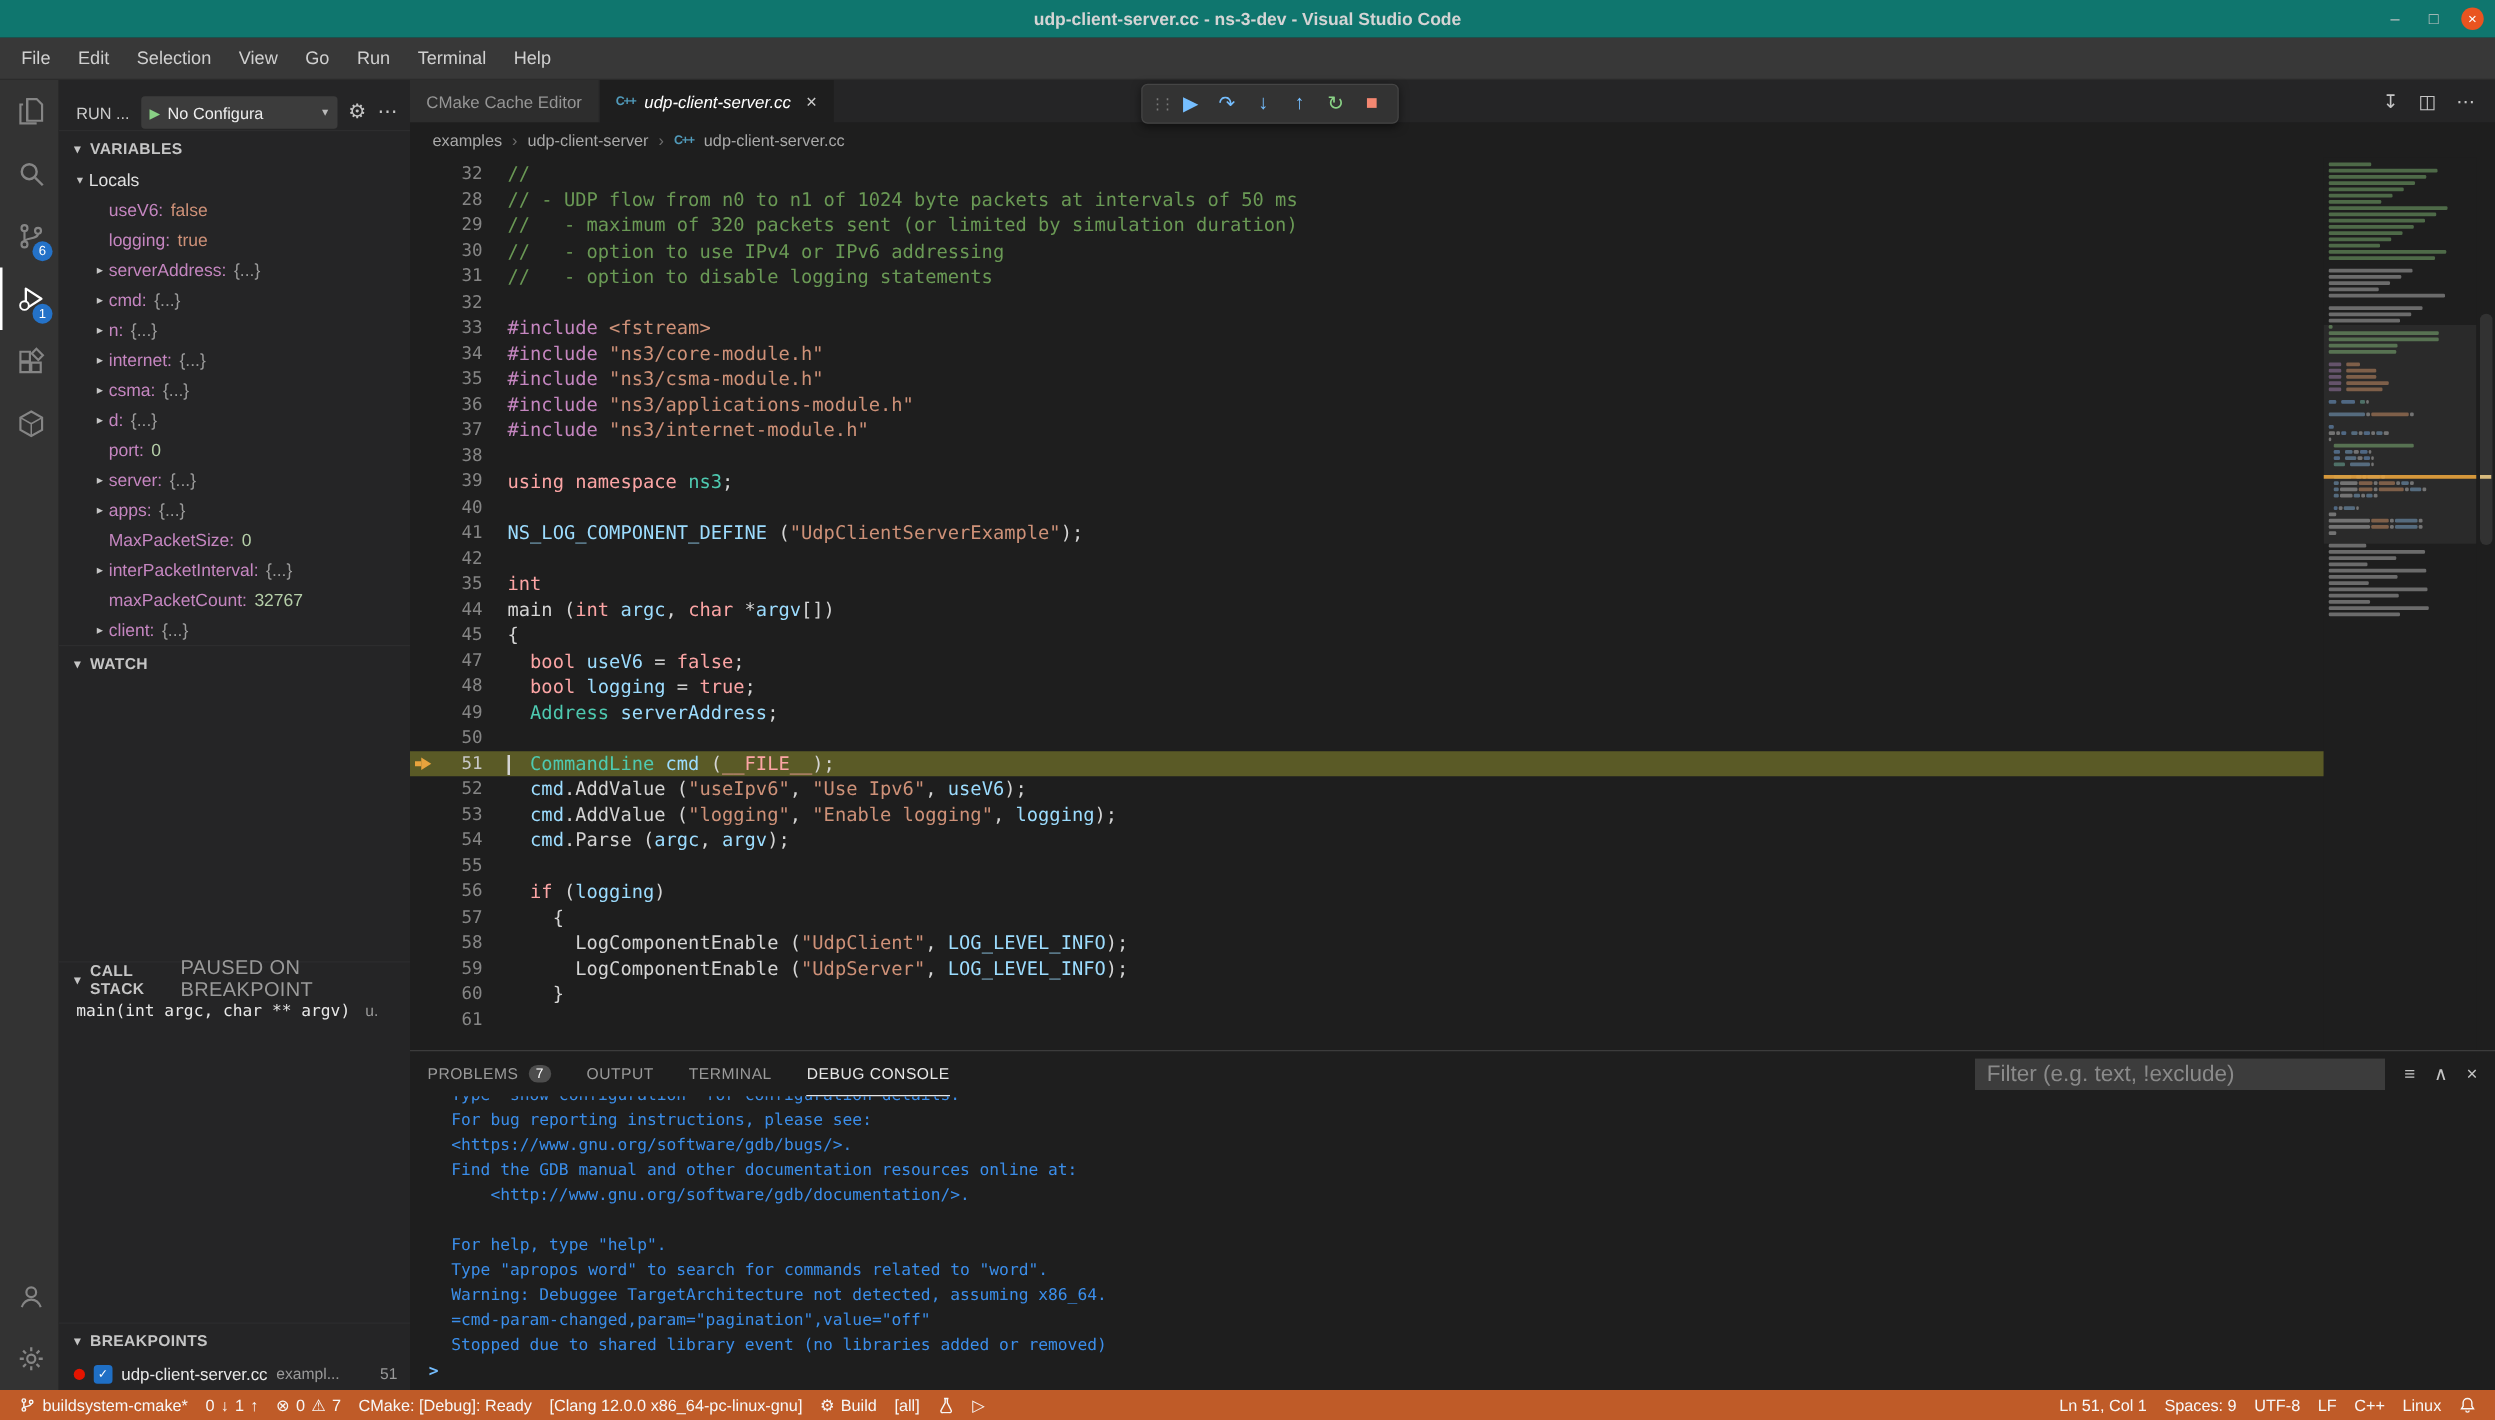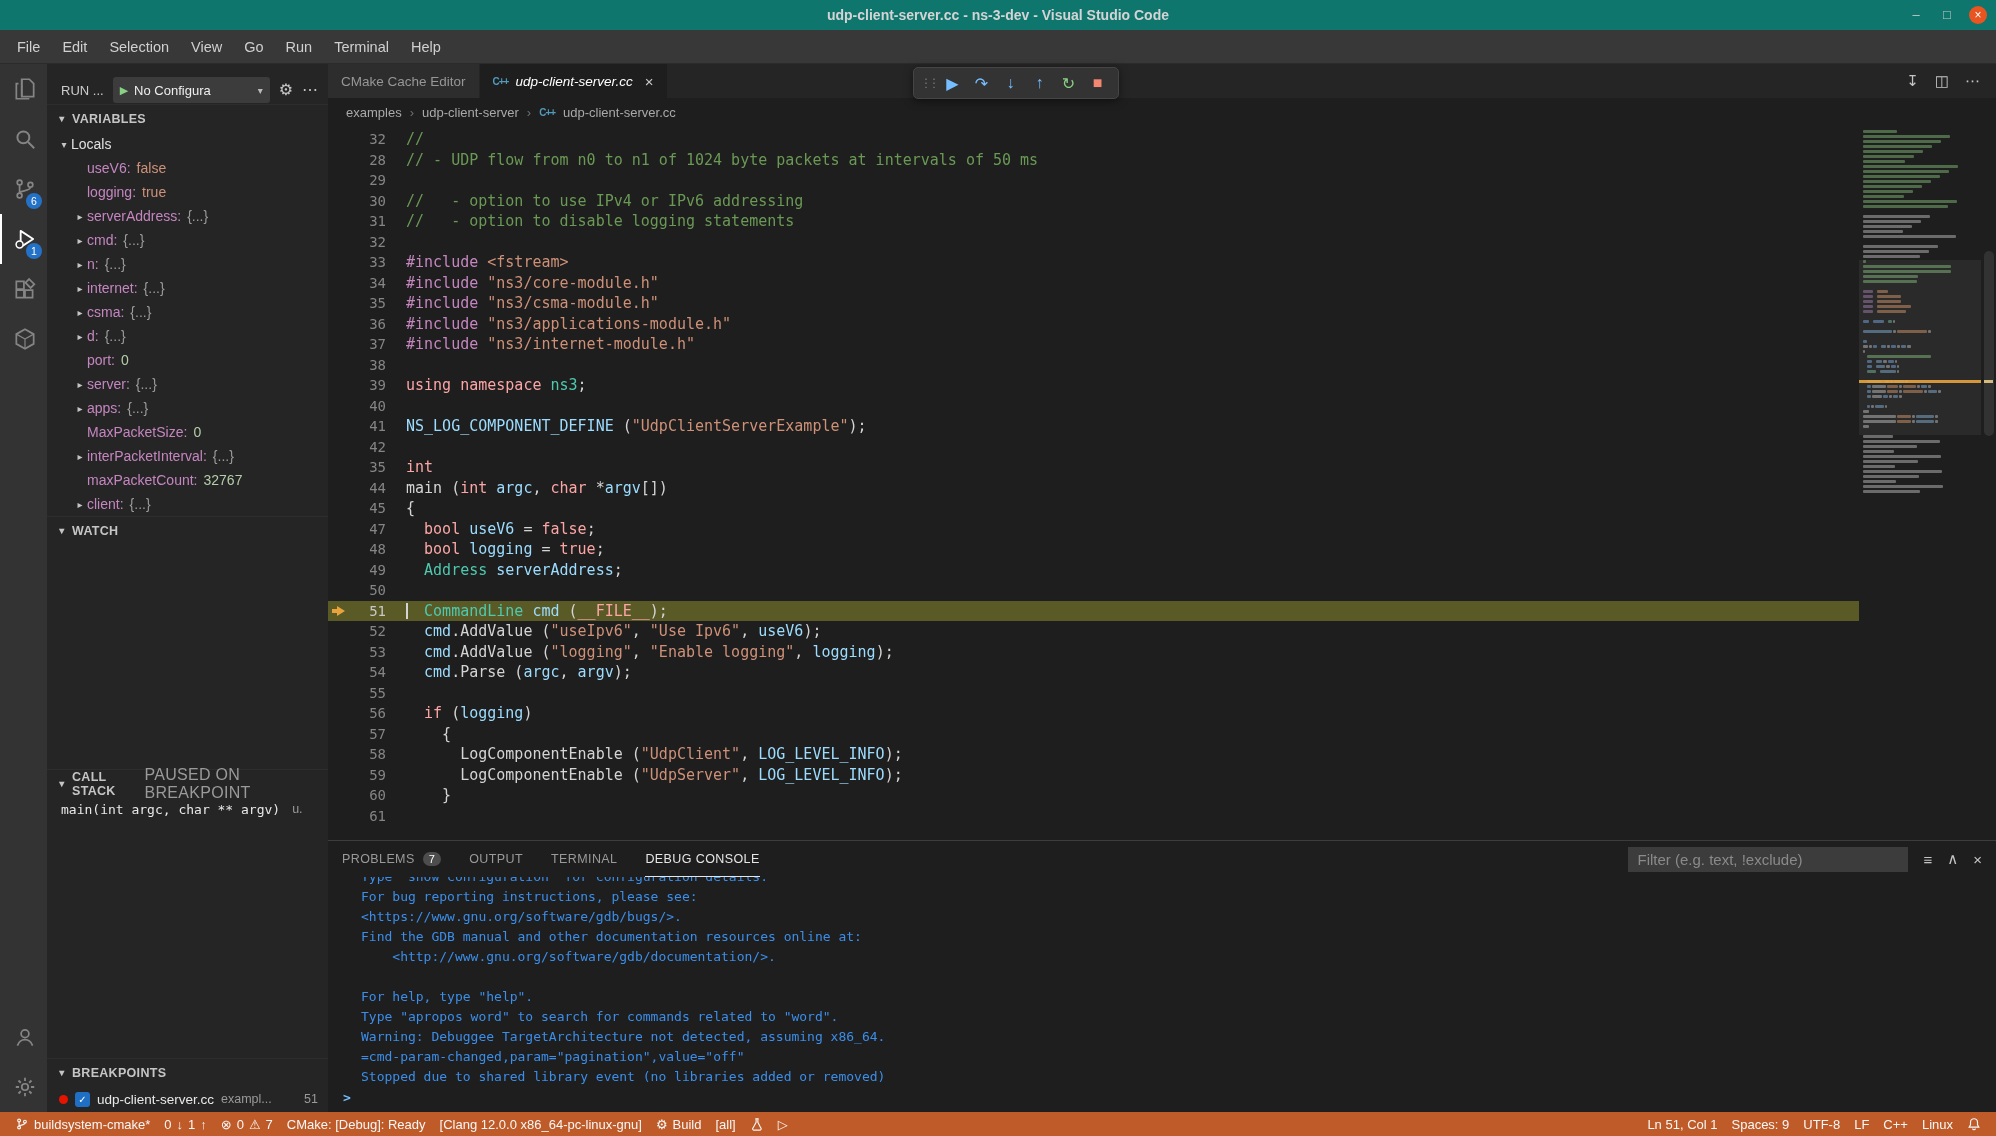--- a/index.html
+++ b/index.html
@@ -96,21 +96,21 @@
   .ruler-mark{position:absolute;right:3px;top:254px;width:9px;height:3px;background:#d7ba7d}
 
   
   .panel{height:272px;border-top:1px solid #3c3c3c;display:flex;flex-direction:column;flex:0 0 auto;background:#1e1e1e}
   .panel-header{height:36px;display:flex;align-items:center;padding:0 14px;flex:0 0 auto}
   .panel-tabs{display:flex;align-items:center;gap:28px;height:100%}
   .panel-tab{height:100%;display:flex;align-items:center;gap:8px;font-size:12.5px;letter-spacing:.4px;color:#9a9a9a;border-bottom:1px solid transparent}
   .panel-tab.active{color:#e7e7e7;border-bottom-color:#e7e7e7}
   .panel-badge{background:#4d4d4d;color:#ffffff;font-size:11px;border-radius:9px;padding:1px 6px}
   .panel-right{margin-left:auto;display:flex;align-items:center;gap:15px}
-  .filter{width:280px;height:25px;background:#3c3c3c;border:1px solid #3c3c3c;color:#bef264;font-size:15px;padding:0 8px;outline:none;font-family:"Liberation Sans",sans-serif}
+  .filter{width:328px;height:25px;background:#3c3c3c;border:1px solid #3c3c3c;color:#bef264;font-size:18px;padding:0 8px;outline:none;font-family:"Liberation Sans",sans-serif}
   .filter::placeholder{color:#8a8a8a}
   .panel-icon{color:#c5c5c5;font-size:15px}
   .console{flex:1;overflow:hidden;padding-left:33px;font-family:"DejaVu Sans Mono","Liberation Mono",monospace;font-size:13px;color:#3b8eea}
   .console-line{height:20px;line-height:20px;white-space:pre}
   .console-line.clipped{height:10px;overflow:hidden}
   .console-line.clipped span{display:block;margin-top:-10px}
   .console-prompt{display:flex;align-items:center;height:20px;color:#75beff;margin-left:-18px;font-weight:bold}
 
   
   .statusbar{height:24px;background:#bf5b28;display:flex;align-items:center;color:#f7f7f7;font-size:13px;padding:0 8px;flex:0 0 auto}
@@ -365,21 +365,21 @@
             <span class="crumb">udp-client-server</span>
             <span class="crumb-sep">›</span>
             <span class="cpp-icon">C++</span>
             <span class="crumb">udp-client-server.cc</span>
           </div>
 
         <div class="code">
           <div class="code-lines" id="codelines">
               <div class="code-row"><span class="gutter-icon"></span><span class="ln">32</span><span class="code-text"><span class="tk-c">//</span></span></div>
               <div class="code-row"><span class="gutter-icon"></span><span class="ln">28</span><span class="code-text"><span class="tk-c">// - UDP flow from n0 to n1 of 1024 byte packets at intervals of 50 ms</span></span></div>
-              <div class="code-row"><span class="gutter-icon"></span><span class="ln">29</span></div>
+              <div class="code-row"><span class="gutter-icon"></span><span class="ln">29</span><span class="code-text"><span class="tk-c">//   - maximum of 320 packets sent (or limited by simulation duration)</span></span></div>
               <div class="code-row"><span class="gutter-icon"></span><span class="ln">30</span><span class="code-text"><span class="tk-c">//   - option to use IPv4 or IPv6 addressing</span></span></div>
               <div class="code-row"><span class="gutter-icon"></span><span class="ln">31</span><span class="code-text"><span class="tk-c">//   - option to disable logging statements</span></span></div>
               <div class="code-row"><span class="gutter-icon"></span><span class="ln">32</span><span class="code-text"></span></div>
               <div class="code-row"><span class="gutter-icon"></span><span class="ln">33</span><span class="code-text"><span class="tk-p">#include</span><span class="tk-d"> </span><span class="tk-s">&lt;fstream&gt;</span></span></div>
               <div class="code-row"><span class="gutter-icon"></span><span class="ln">34</span><span class="code-text"><span class="tk-p">#include</span><span class="tk-d"> </span><span class="tk-s">"ns3/core-module.h"</span></span></div>
               <div class="code-row"><span class="gutter-icon"></span><span class="ln">35</span><span class="code-text"><span class="tk-p">#include</span><span class="tk-d"> </span><span class="tk-s">"ns3/csma-module.h"</span></span></div>
               <div class="code-row"><span class="gutter-icon"></span><span class="ln">36</span><span class="code-text"><span class="tk-p">#include</span><span class="tk-d"> </span><span class="tk-s">"ns3/applications-module.h"</span></span></div>
               <div class="code-row"><span class="gutter-icon"></span><span class="ln">37</span><span class="code-text"><span class="tk-p">#include</span><span class="tk-d"> </span><span class="tk-s">"ns3/internet-module.h"</span></span></div>
               <div class="code-row"><span class="gutter-icon"></span><span class="ln">38</span><span class="code-text"></span></div>
               <div class="code-row"><span class="gutter-icon"></span><span class="ln">39</span><span class="code-text"><span class="tk-k">using</span><span class="tk-d"> </span><span class="tk-k">namespace</span><span class="tk-d"> </span><span class="tk-t">ns3</span><span class="tk-d">;</span></span></div>

